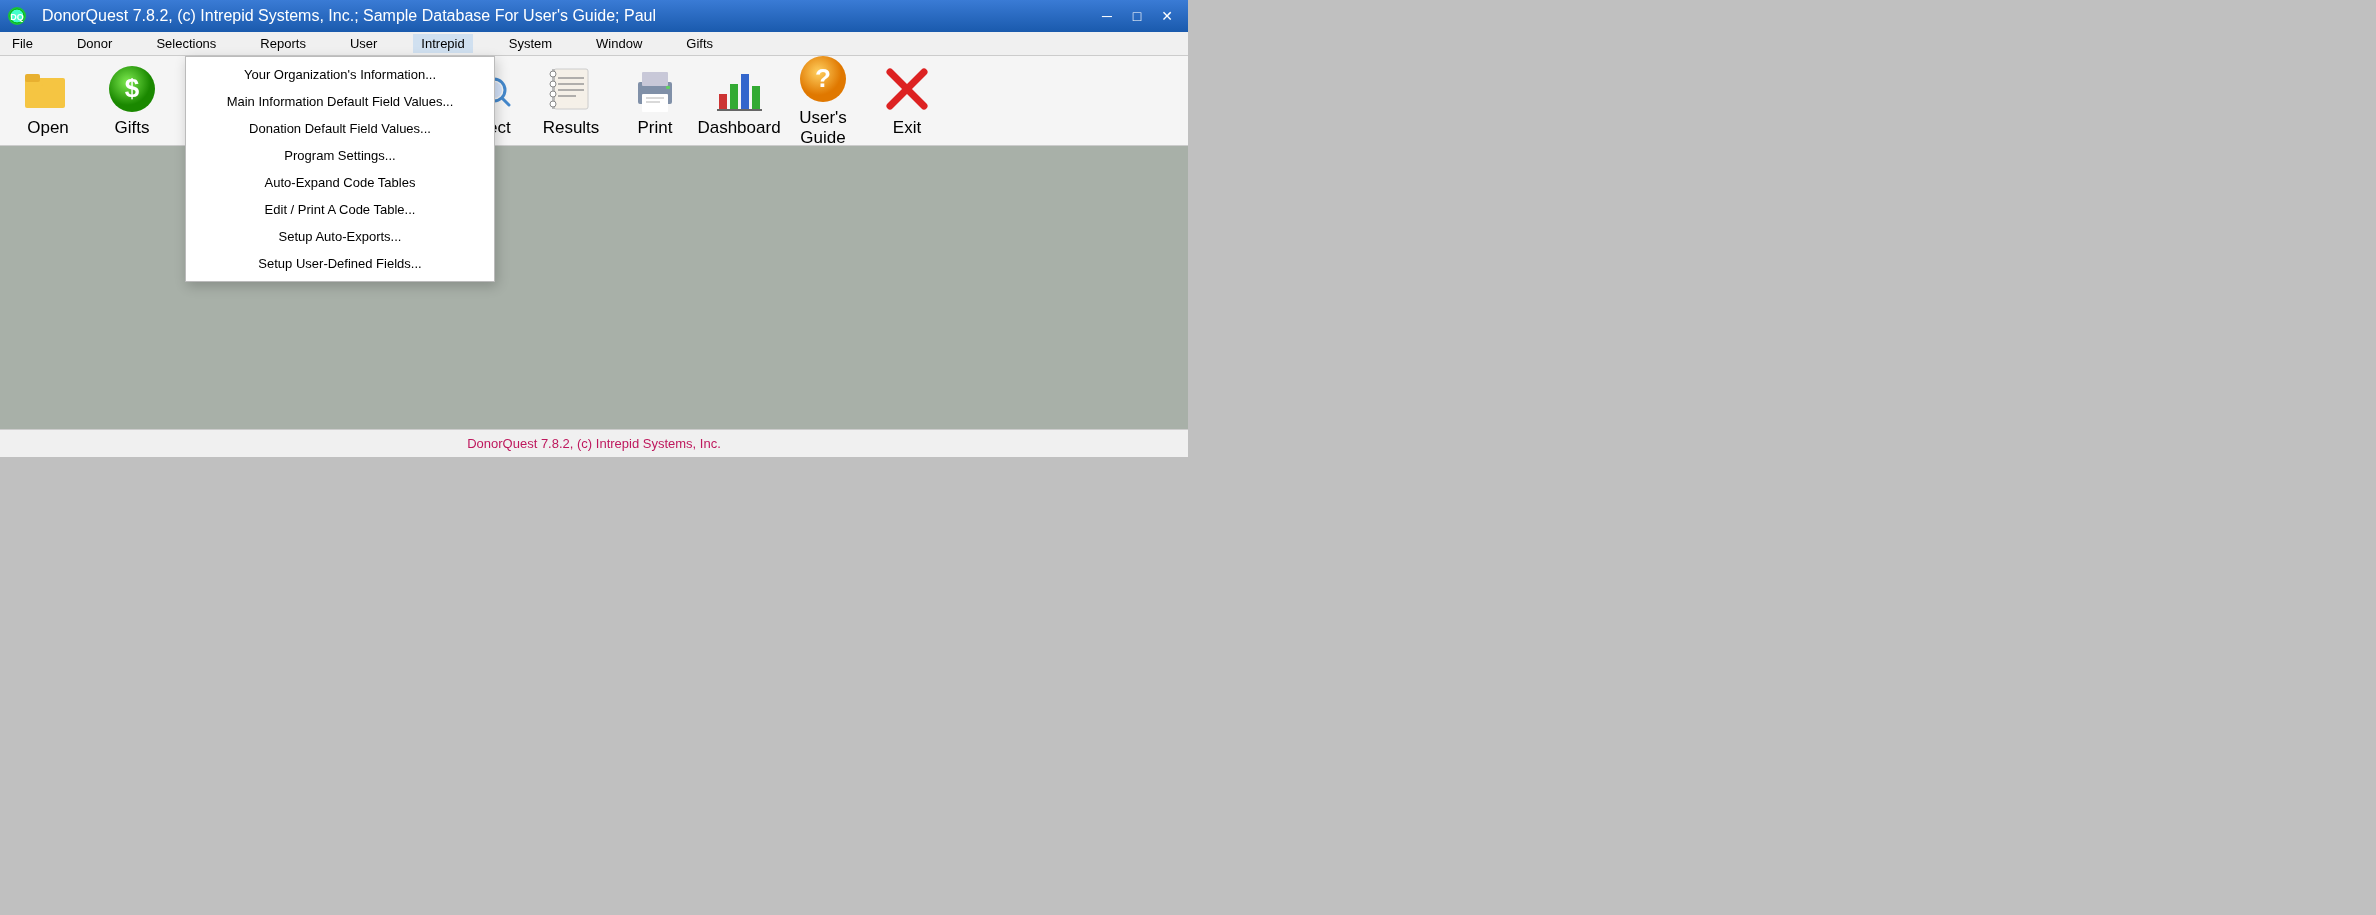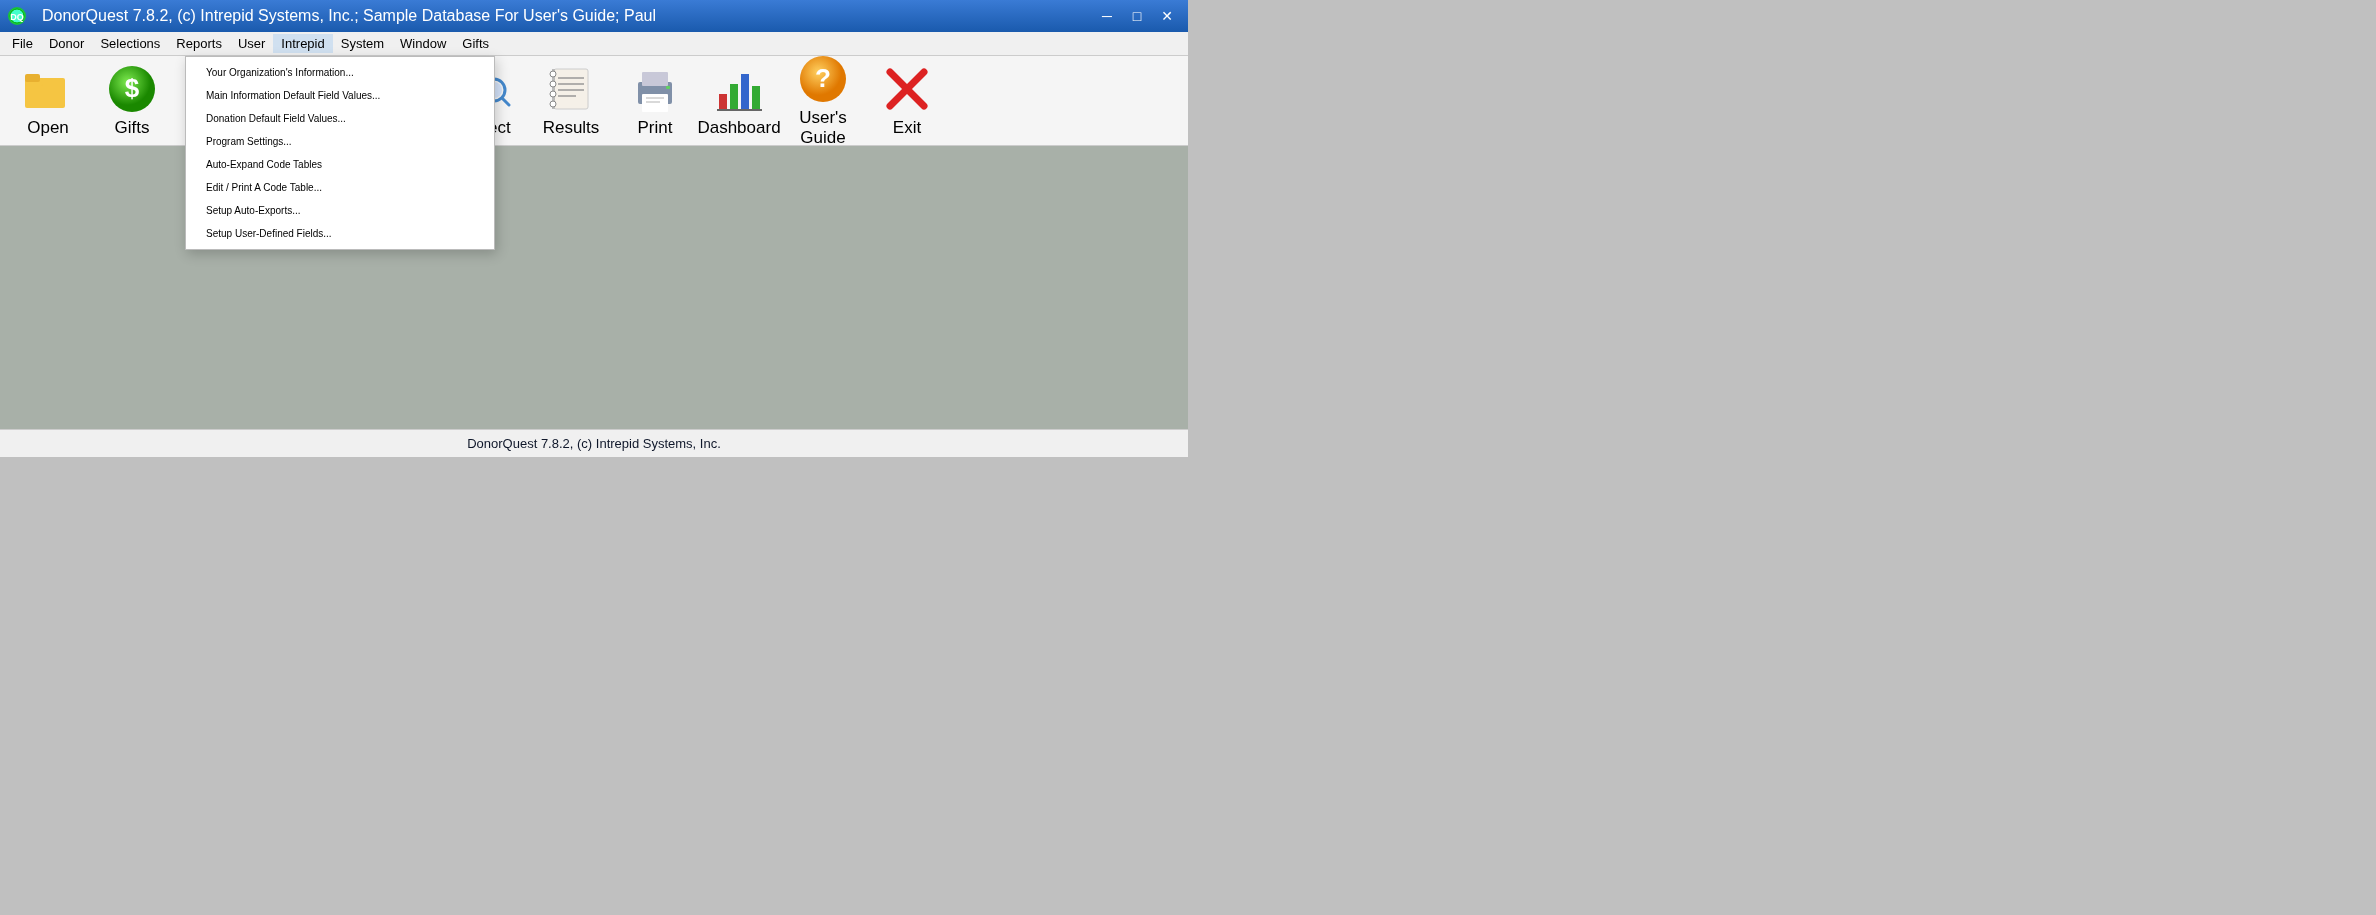--- a/index.html
+++ b/index.html
@@ -56,20 +56,21 @@
     }
 
     
     .menu-bar {
       background: #f0f0f0;
       height: 24px;
       display: flex;
       align-items: center;
       padding: 0 4px;
       border-bottom: 1px solid #ccc;
+      gap: 28px;
     }
     .menu-item {
       padding: 2px 8px;
       cursor: pointer;
       color: #000;
       font-size: 13px;
       position: relative;
     }
     .menu-item.active { background: #d0e0f0; }
 
@@ -121,44 +122,45 @@
 
     
     .status-bar {
       background: #f0f0f0;
       border-top: 1px solid #ccc;
       height: 28px;
       display: flex;
       align-items: center;
       justify-content: center;
       font-size: 13px;
-      color: #0f172a;
+      color: #be185d;
       position: absolute;
       bottom: 0;
       left: 0; right: 0;
     }
 
     
     .dropdown-menu {
       position: absolute;
       top: 56px;
       left: 185px;
       background: white;
       border: 1px solid #bbb;
       box-shadow: 2px 4px 12px rgba(0,0,0,0.2);
       width: 310px;
       z-index: 1000;
       padding: 4px 0;
     }
     .dropdown-menu-item {
       padding: 6px 20px;
       cursor: pointer;
-      font-size: 10px;
+      font-size: 13px;
       color: #000;
       white-space: nowrap;
+      text-align: center;
     }
 
     
     .app-layout {
       display: flex;
       flex-direction: column;
       height: 457px;
     }
     .content-area {
       flex: 1;

